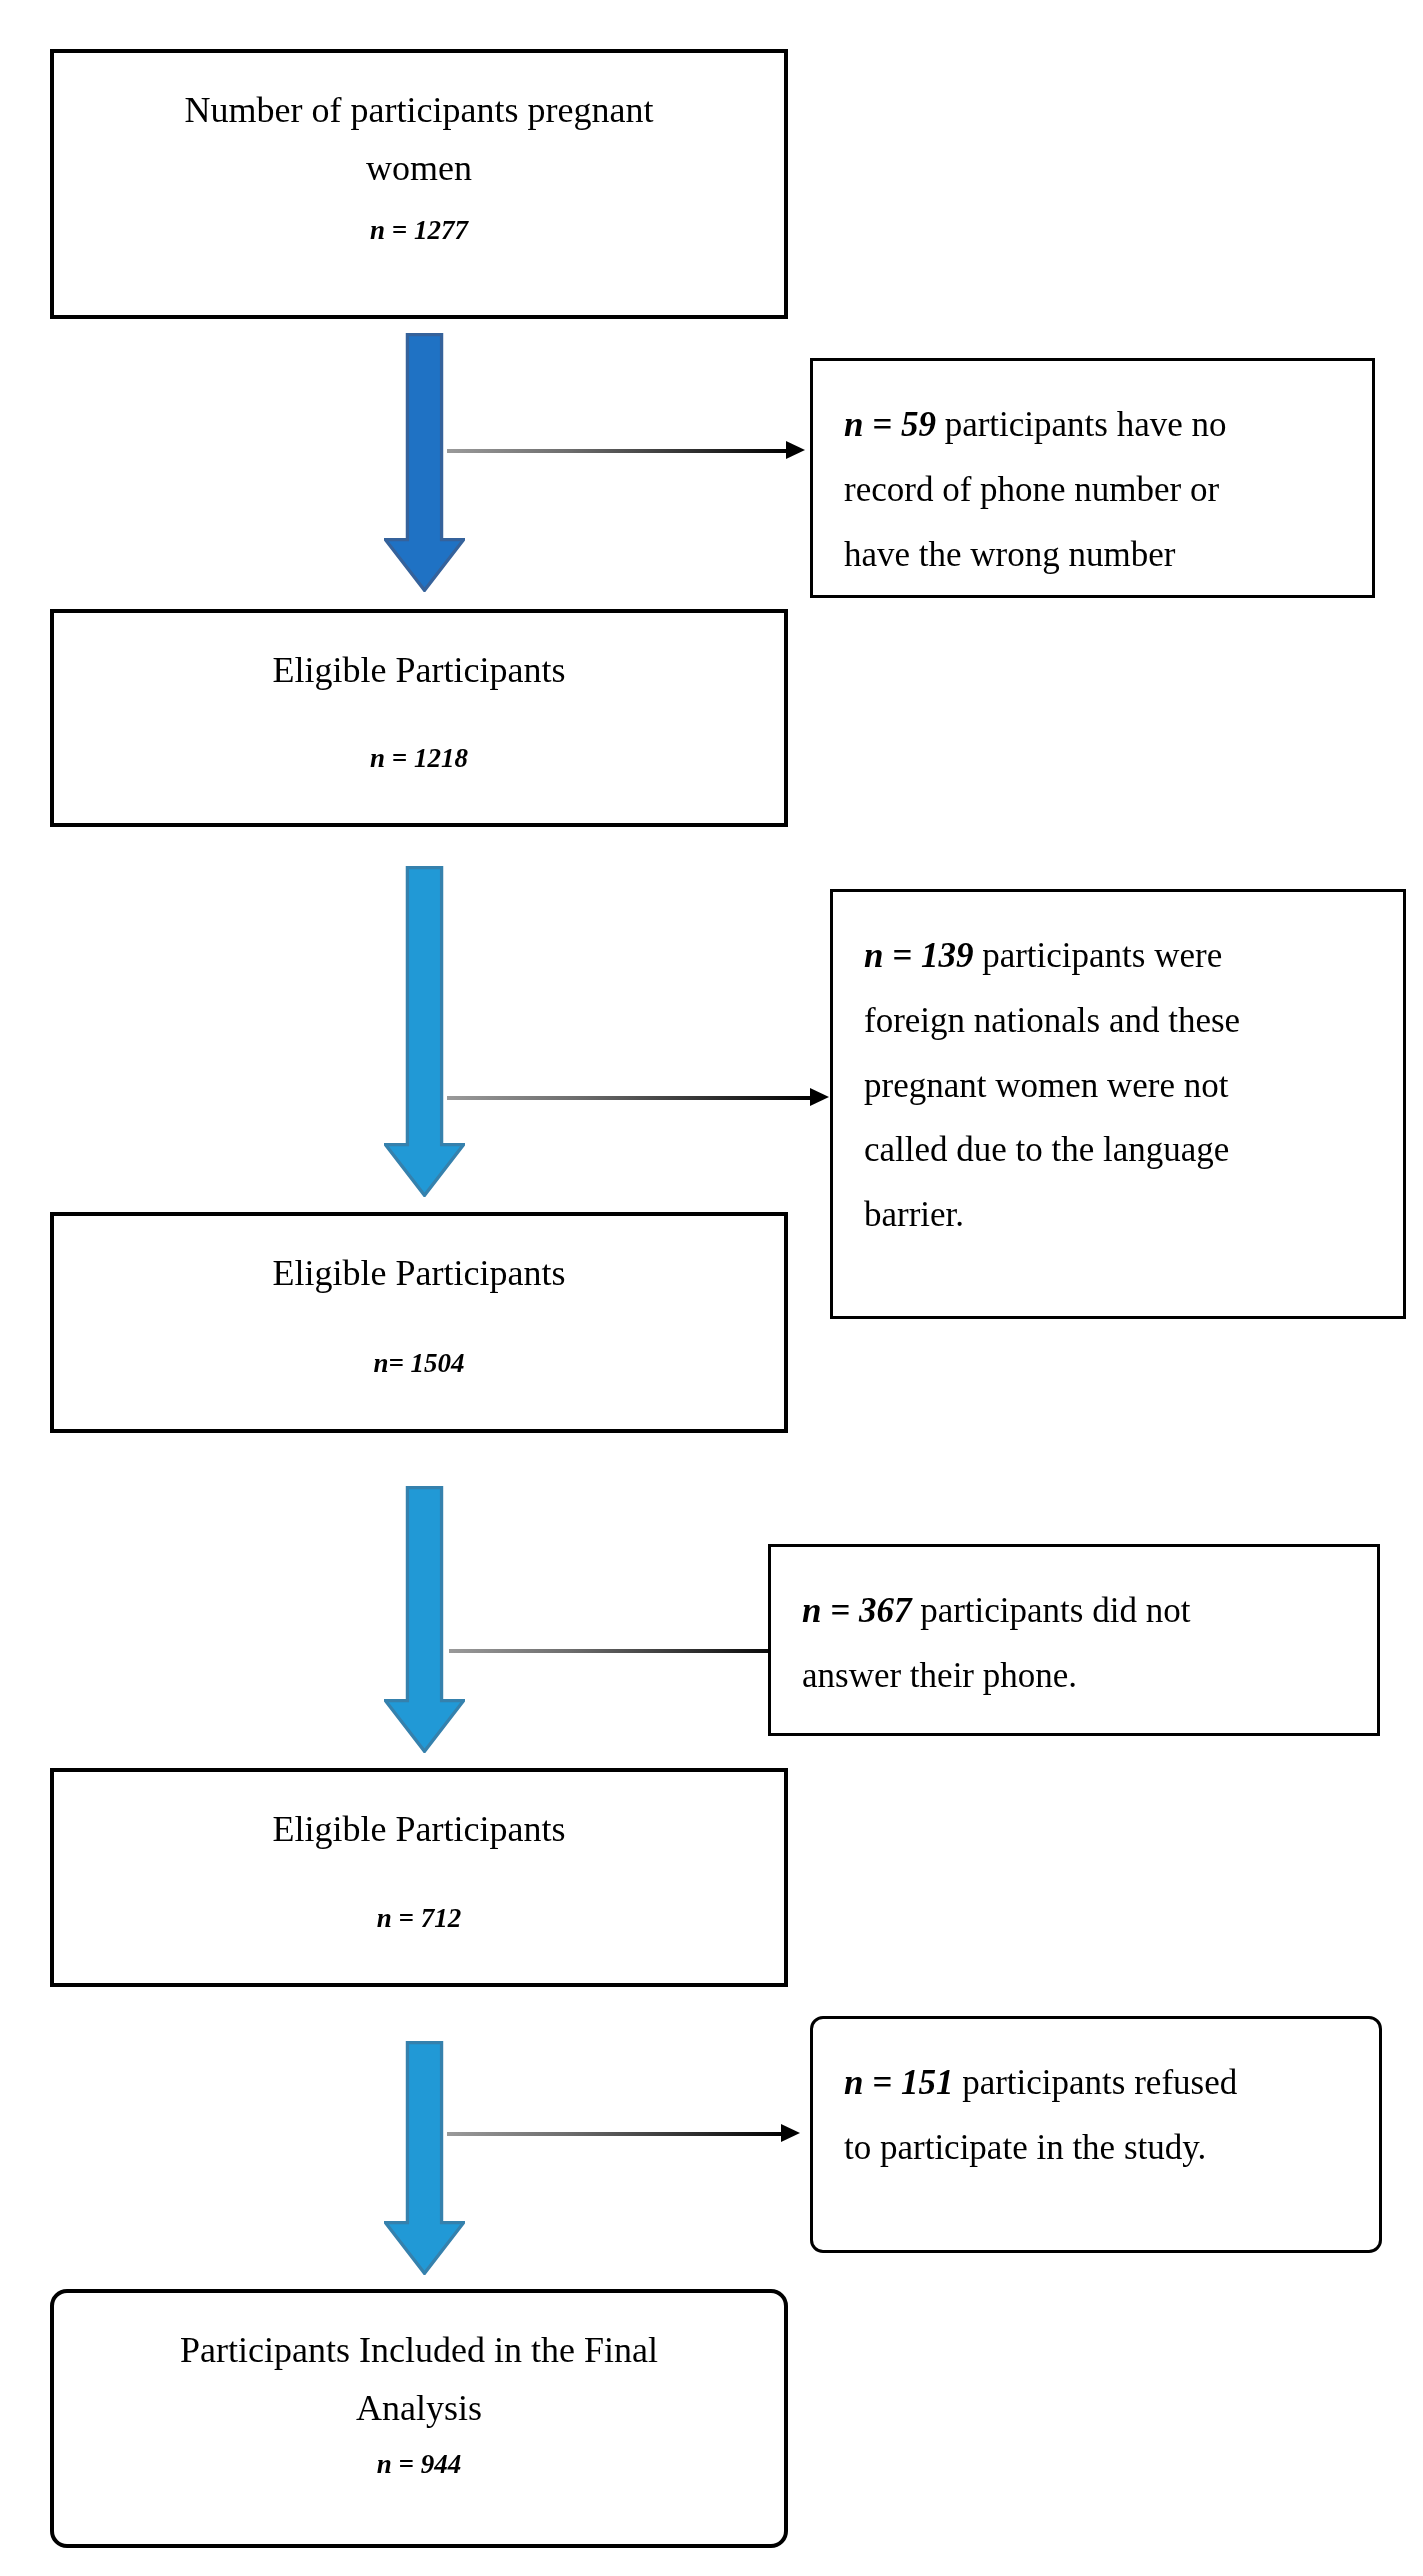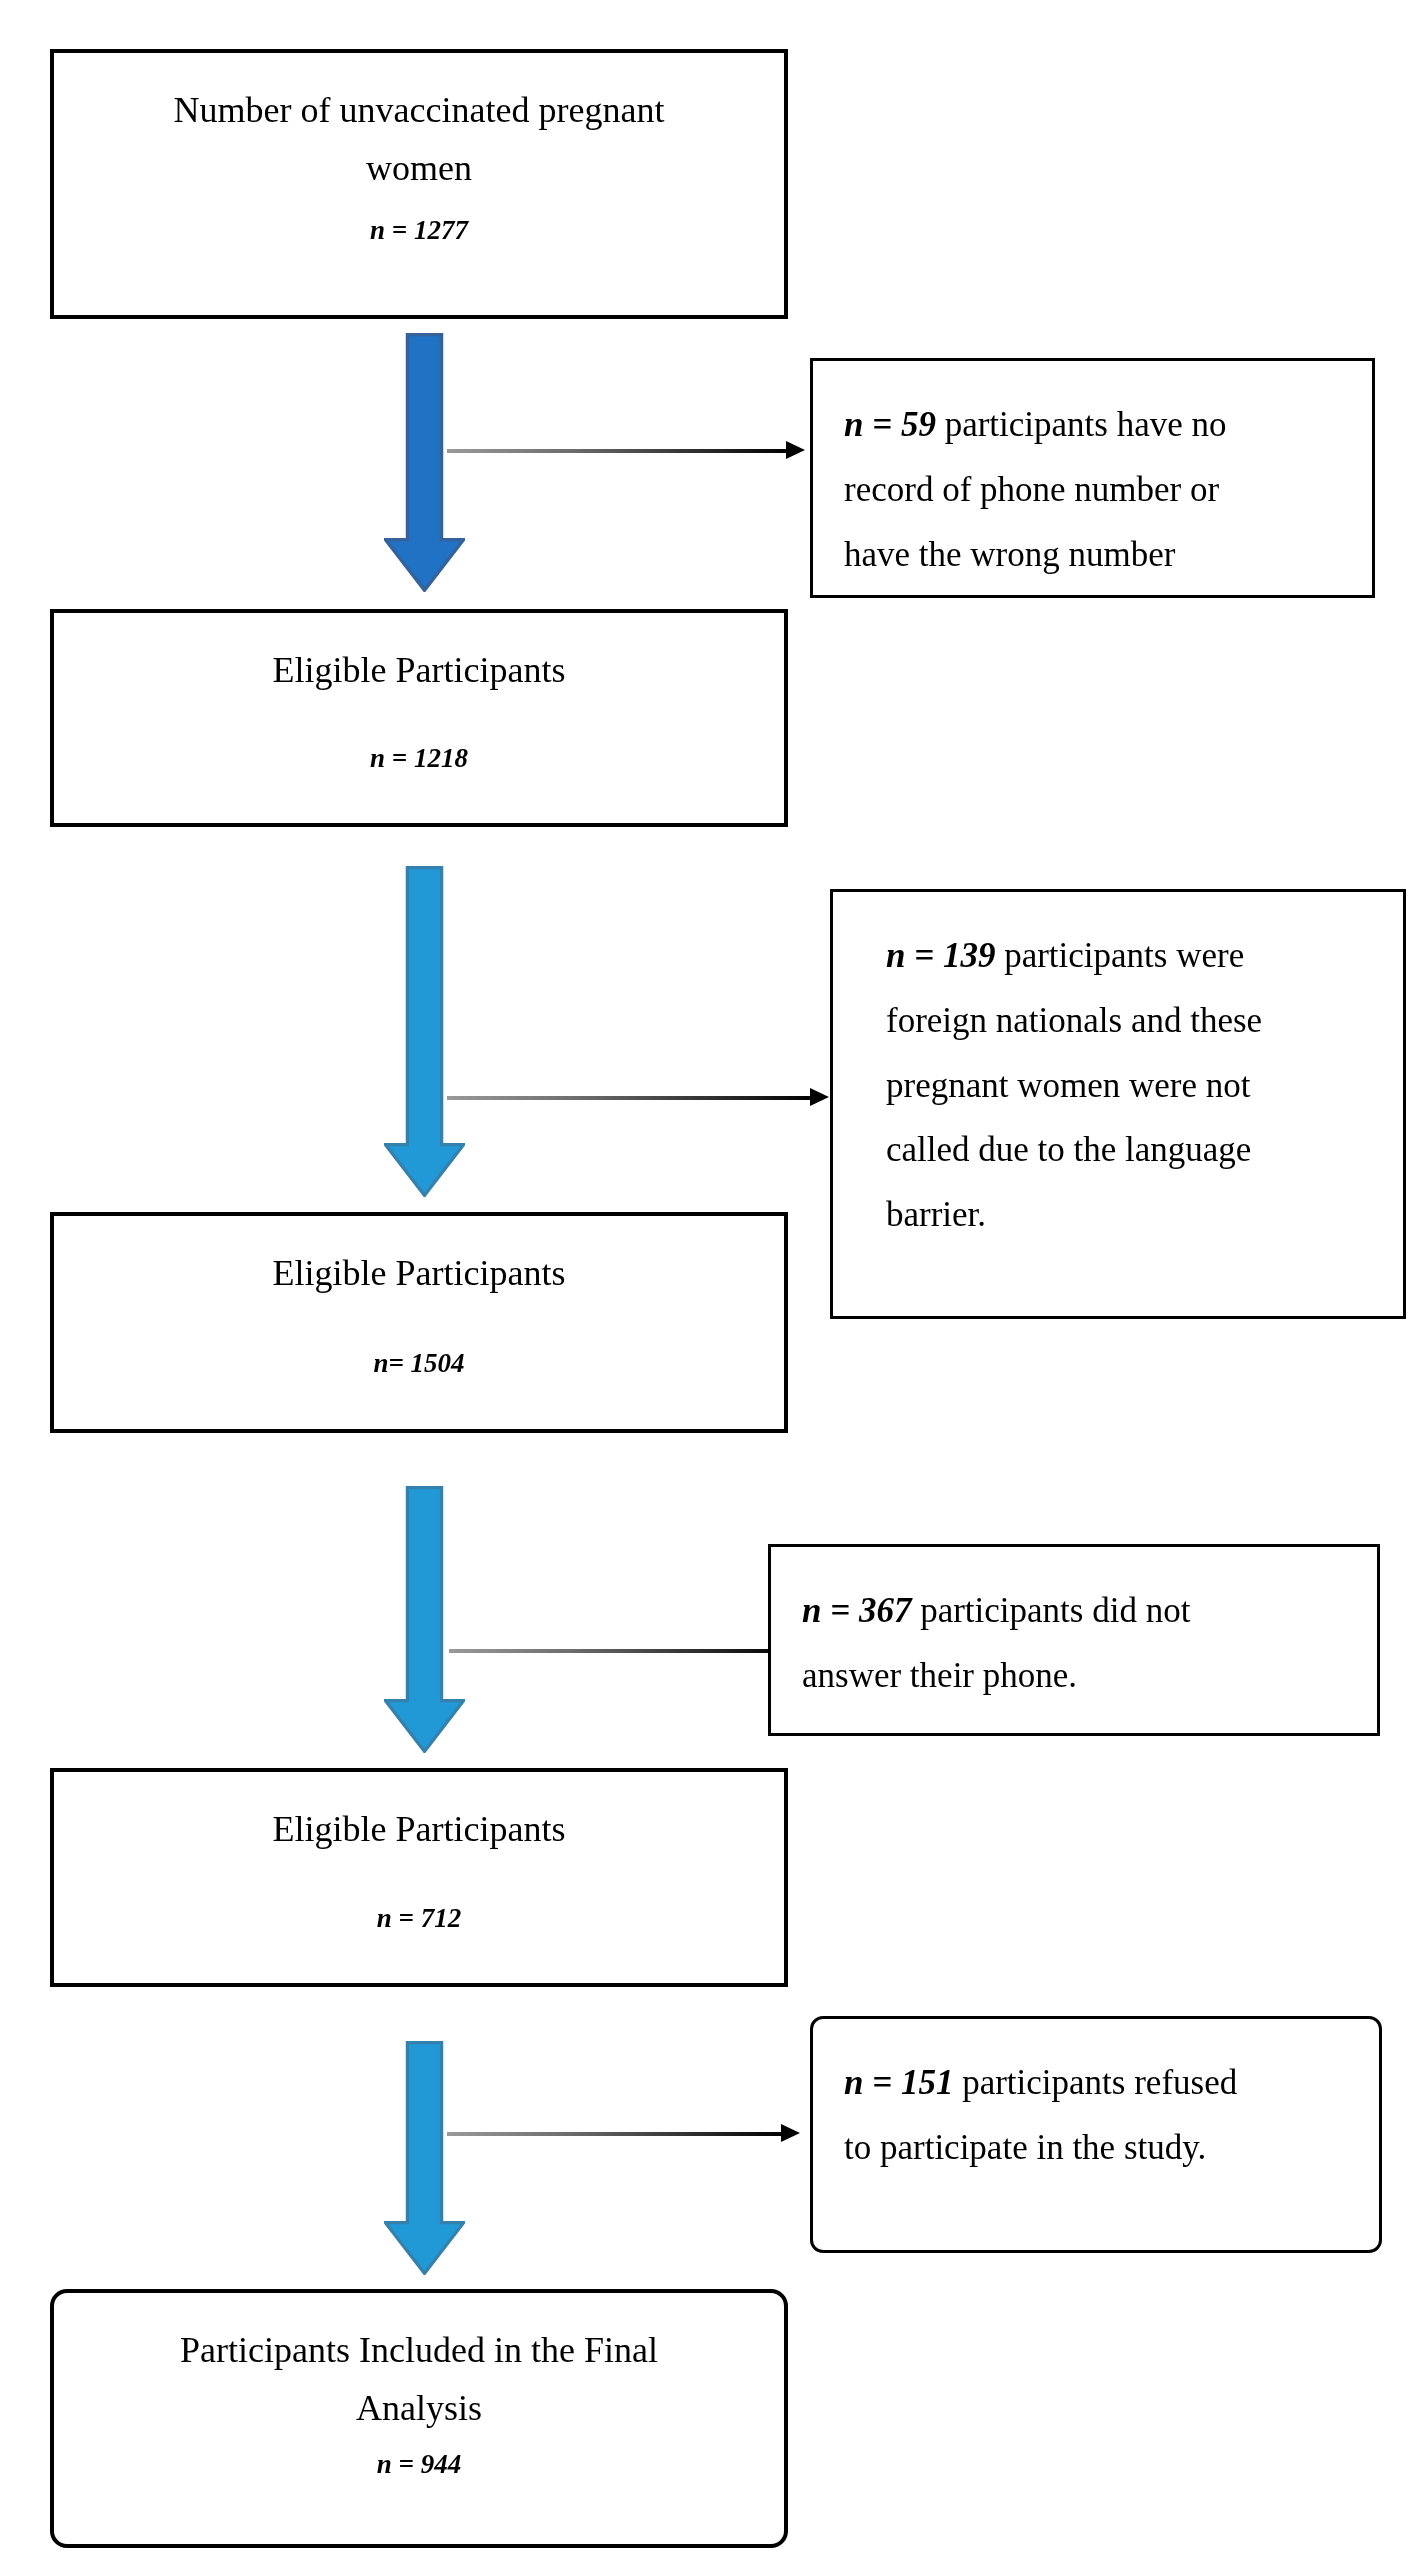--- a/index.html
+++ b/index.html
@@ -74,21 +74,21 @@
     border-top:9.4px solid transparent;
     border-bottom:9.4px solid transparent;
   }
 </style>
 </head>
 <body>
 
 <div class="stage">
 
   <div class="mbox" style="top:49px;height:270px;">
-    <div class="mtitle">Number of unvaccinated pregnant
+    <div class="mtitle">Number of participants pregnant
 women</div>
     <div class="mcount">n = 1277</div>
   </div>
 
   <svg class="varrow" style="left:384px;top:333px;" width="81" height="259" viewBox="0 0 146 470" stroke="#35629B">
     <polygon points="42,3 104,3 104,375 144,375 73,467 2,375 42,375" fill="#1F72C4"></polygon>
   </svg>
 
   <div class="harrow" style="left:447px;top:441px;width:358px;">
     <div class="hline"></div>
@@ -108,21 +108,21 @@
 
   <svg class="varrow" style="left:384px;top:866px;" width="81" height="331" viewBox="0 0 146 600" stroke="#3581AD">
     <polygon points="42,3 104,3 104,505 144,505 73,597 2,505 42,505" fill="#2199D6"></polygon>
   </svg>
 
   <div class="harrow" style="left:447px;top:1088px;width:382px;">
     <div class="hline"></div>
     <div class="hhead"></div>
   </div>
 
-  <div class="sbox" style="left:830px;top:889px;width:576px;height:430px;padding-left:22px;">
+  <div class="sbox" style="left:830px;top:889px;width:576px;height:430px;">
     <p><span class="np">n = 139</span><span> participants were
 foreign nationals and these
 pregnant women were not
 called due to the language
 barrier.</span></p>
   </div>
 
   <div class="mbox" style="top:1212px;height:221px;">
     <div class="mtitle">Eligible Participants</div>
     <div class="mcount">n= 1504</div>

